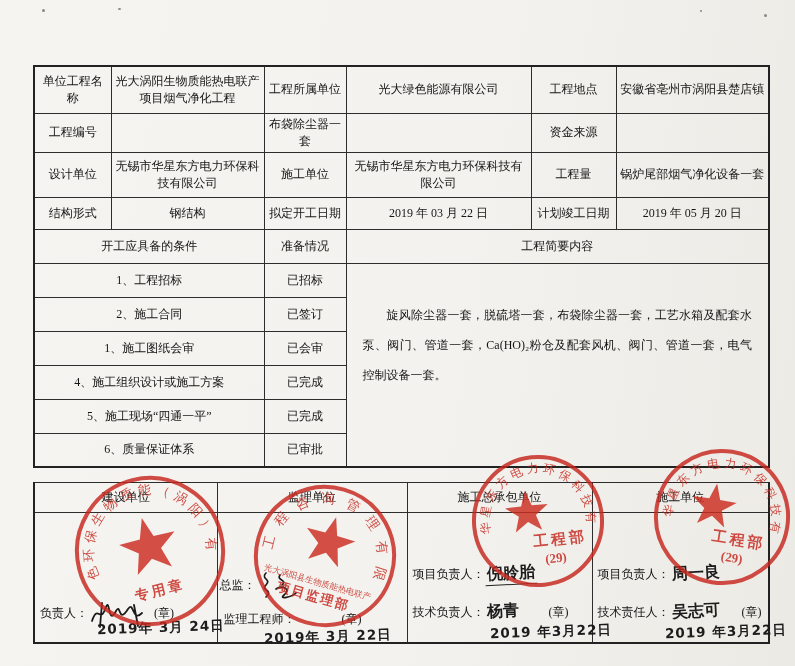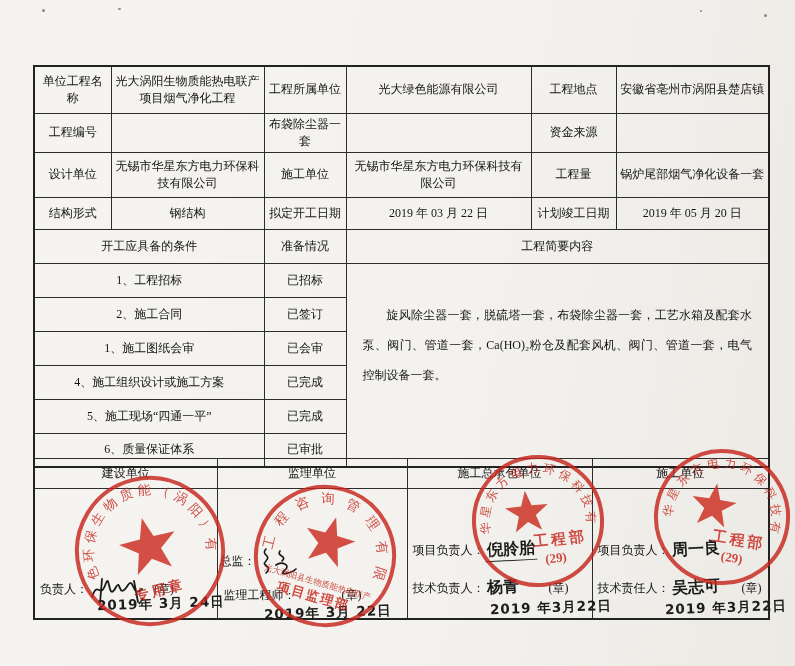--- a/index.html
+++ b/index.html
@@ -14,21 +14,21 @@
     position:absolute;left:0;top:30px;width:100%;text-align:center;
     font-size:16px;font-weight:bold;letter-spacing:.5px;
     text-decoration:underline;text-underline-offset:4px;
   }
   table{border-collapse:collapse;table-layout:fixed;position:absolute;left:33px;background:transparent;border-radius:12px;}
   #info-table{top:65px;width:735px;}
   #signoff-table{top:458px;width:735px;}
   td,th{border:1px solid #2d2d2d;font-size:12px;font-weight:normal;
         text-align:center;vertical-align:middle;padding:2px 3px;overflow:visible;}
   #info-table{border:2px solid #222;}
-  #signoff-table{border:2px solid #222;border-top:1px solid #2d2d2d;}
+  #signoff-table{border:2px solid #222;border-top:1px solid #2d2d2d;margin-top:24px;}
   tr.r1{height:47px;} tr.r2{height:33px;} tr.r3{height:45px;margin-top:6px;} tr.r4{height:32px;}
   tr.rh{height:34px;} tr.rc{height:34px;}
   td.summary{vertical-align:middle;text-align:left;padding:0 16px 40px 16px;margin-top:21px;}
   td.summary div{font-size:12px;line-height:30px;text-indent:2em;text-align:justify;}
   tr.sig-head{height:30px;}
   tr.sig-body{height:130px;}
   td.sig-cell{position:relative;vertical-align:top;padding:0;}
   .sigline{position:absolute;white-space:nowrap;font-size:12px;text-align:left;}
   .hand{font-family:"DejaVu Sans","Liberation Sans",sans-serif;font-weight:700;
         display:inline-block;transform:rotate(-3deg);color:#1c1c1c;}

